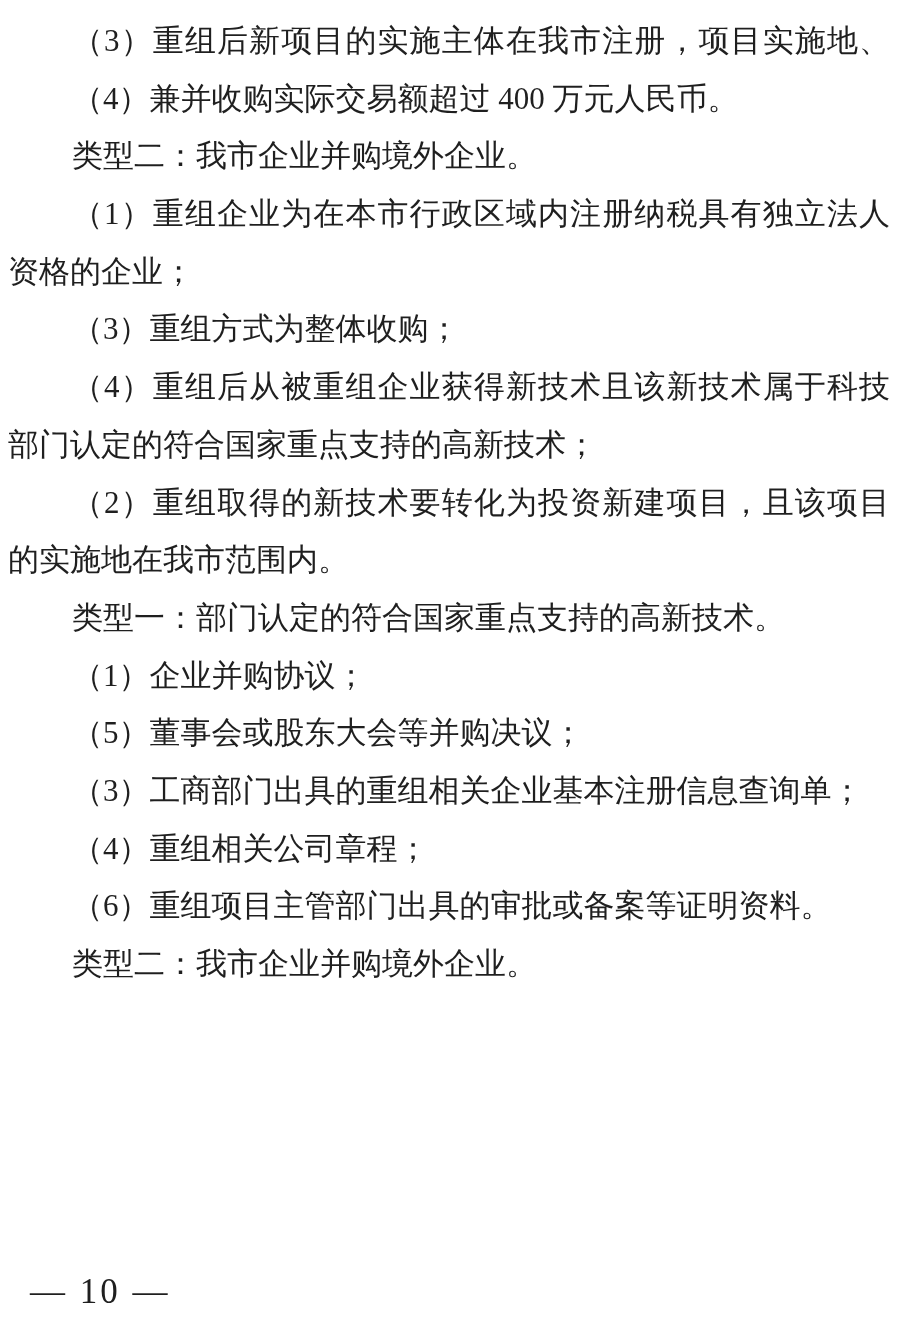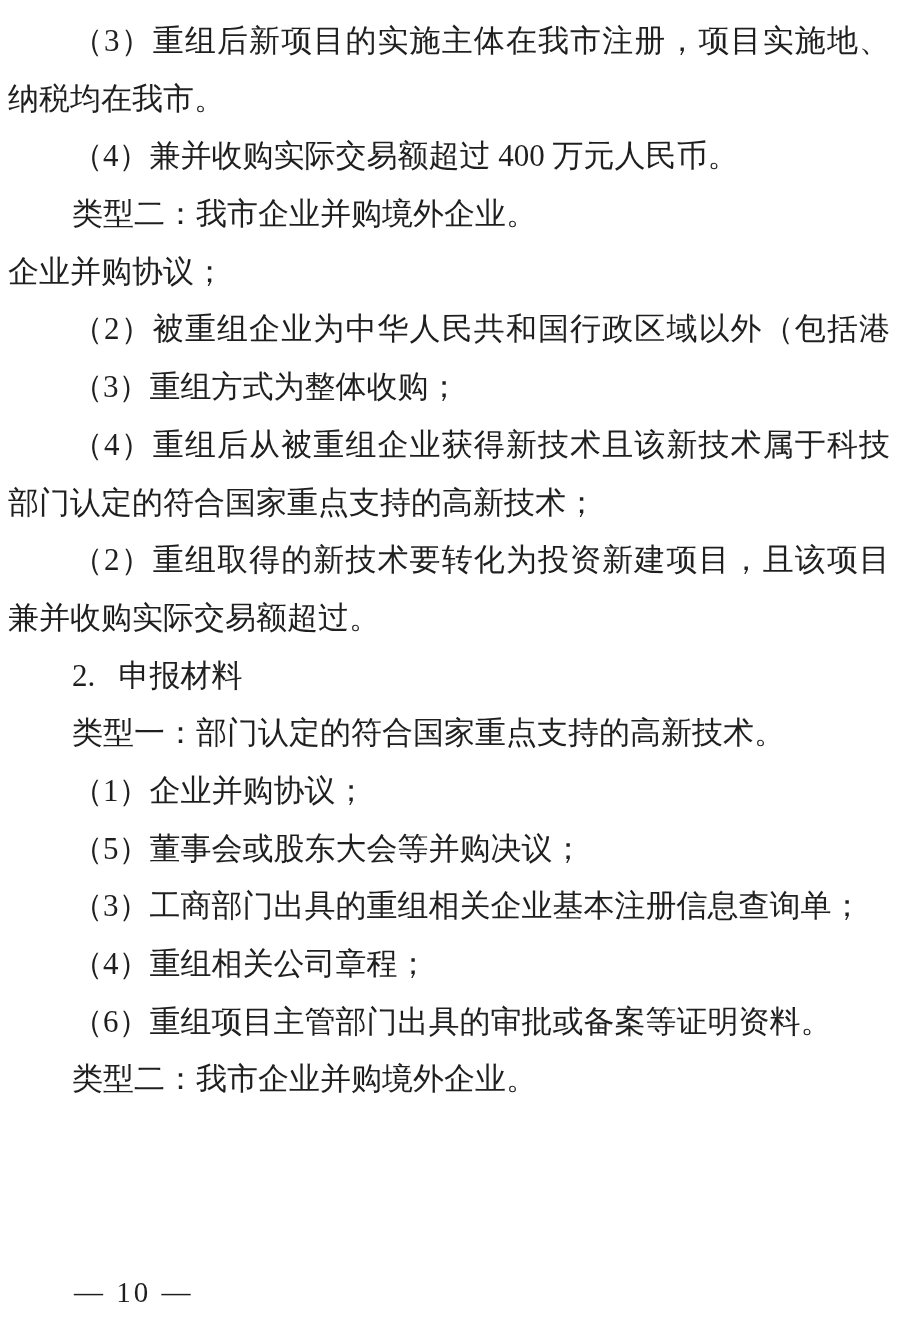--- a/index.html
+++ b/index.html
@@ -36,44 +36,41 @@
     white-space: normal;
     text-align: justify;
     text-align-last: justify;
   }
   .footer {
     position: absolute;
     left: 30px;
     top: 1272px;
     height: 40px;
     line-height: 40px;
-    font-size: 29px;
+    font-size: 35px;
     letter-spacing: 3px;
     color: #1f1f1f;
     white-space: pre;
-    margin-left: 44px;
   }
 </style>
 </head>
 <body>
 
 <div class="page">
   <div class="content">
     <div class="line indent fill">（3）重组后新项目的实施主体在我市注册，项目实施地、</div>
-    <div class="line">纳税均在我市。</div>
     <div class="line indent">（4）兼并收购实际交易额超过 400 万元人民币。</div>
     <div class="line indent">类型二：我市企业并购境外企业。</div>
-    <div class="line">企业并购协议；</div>
-    <div class="line indent fill">（2）被重组企业为中华人民共和国行政区域以外（包括港</div>
+    <div class="line indent fill">（1）重组企业为在本市行政区域内注册纳税具有独立法人</div>
+    <div class="line">资格的企业；</div>
     <div class="line indent">（3）重组方式为整体收购；</div>
     <div class="line indent fill">（4）重组后从被重组企业获得新技术且该新技术属于科技</div>
     <div class="line">部门认定的符合国家重点支持的高新技术；</div>
     <div class="line indent fill">（2）重组取得的新技术要转化为投资新建项目，且该项目</div>
-    <div class="line">兼并收购实际交易额超过。</div>
-    <div class="line indent">2.   申报材料</div>
+    <div class="line">的实施地在我市范围内。</div>
     <div class="line indent">类型一：部门认定的符合国家重点支持的高新技术。</div>
     <div class="line indent">（1）企业并购协议；</div>
     <div class="line indent">（5）董事会或股东大会等并购决议；</div>
     <div class="line indent">（3）工商部门出具的重组相关企业基本注册信息查询单；</div>
     <div class="line indent">（4）重组相关公司章程；</div>
     <div class="line indent">（6）重组项目主管部门出具的审批或备案等证明资料。</div>
     <div class="line indent">类型二：我市企业并购境外企业。</div>
   </div>
   <div class="footer">— 10 —</div>
 </div>

